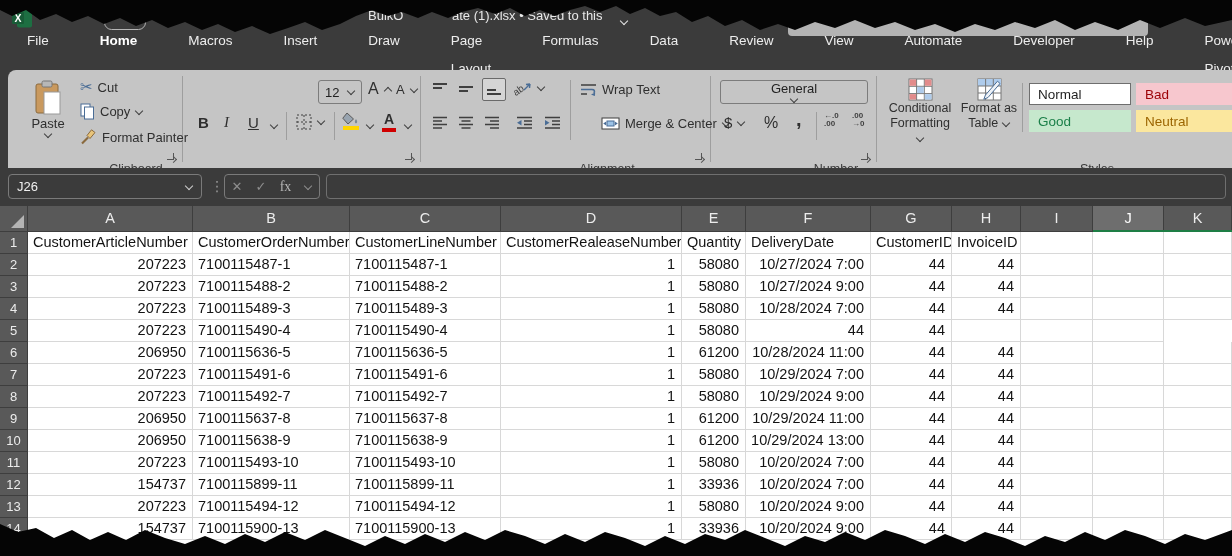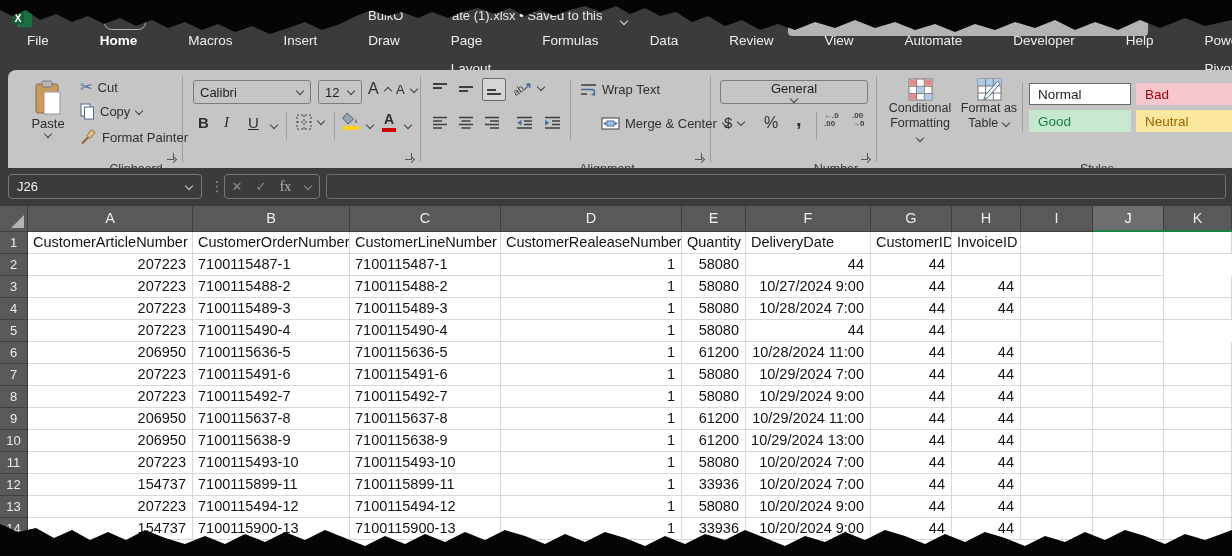--- a/index.html
+++ b/index.html
@@ -156,24 +156,20 @@
         <svg width="17" height="16" viewBox="0 0 17 16">
             <path d="M2 14.5 L8 8.5" stroke="#8a6a3e" stroke-width="2.2"></path>
             <path d="M7 6.5 L10 9.5 L15 3.5 L11.5 0.8 Z" fill="#e8c47a" stroke="#8a6a3e"></path>
           </svg>
       </span>
       <span>Format Painter</span>
     </div>
     <div class="grp-label" style="left:0;width:172px;">Clipboard</div>
     <div class="launcher" style="left:158px;"></div>
 
-    <div class="combo" style="left:185px;top:10px;width:118px;height:24px;">
-      <span>Calibri</span>
-        <span class="chev" style="color:#3f3f3f"></span>
-    </div>
     <div class="combo" style="left:310px;top:10px;width:44px;height:24px;">
       <span>12</span>
         <span class="chev" style="color:#3f3f3f"></span>
     </div>
     <div class="rbtn" style="left:360px;top:10px;font-size:16px;">A<span class="chev up" style="color:#3f3f3f;width:7px;"></span></div>
     <div class="rbtn" style="left:388px;top:12px;font-size:13px;">A<span class="chev" style="color:#3f3f3f;width:7px;"></span></div>
     <div class="rbtn biu" style="left:190px;top:44px;font-weight:bold;">
         <span>B</span>
       </div>
     <div class="rbtn biu" style="left:216px;top:44px;font-style:italic;font-family:'Liberation Serif',serif;">
@@ -414,20 +410,21 @@
           <div class="cell a-left"></div>
           <div class="cell a-left"></div>
         </div>
         <div class="grow" style="grid-template-columns: 28px 165px 157px 151px 181px 64px 125px 81px 69px 72px 71px 68px;">
           <div class="row-h">2</div>
           <div class="cell a-right">207223</div>
           <div class="cell a-left">7100115487-1</div>
           <div class="cell a-left">7100115487-1</div>
           <div class="cell a-right">1</div>
           <div class="cell a-right">58080</div>
+          <div class="cell a-right">10/27/2024 7:00</div>
           <div class="cell a-right">44</div>
           <div class="cell a-right">44</div>
           <div class="cell a-right"></div>
           <div class="cell a-right"></div>
           <div class="cell a-right"></div>
         </div>
         <div class="grow" style="grid-template-columns: 28px 165px 157px 151px 181px 64px 125px 81px 69px 72px 71px 68px;">
           <div class="row-h">3</div>
           <div class="cell a-right">207223</div>
           <div class="cell a-left">7100115488-2</div>

